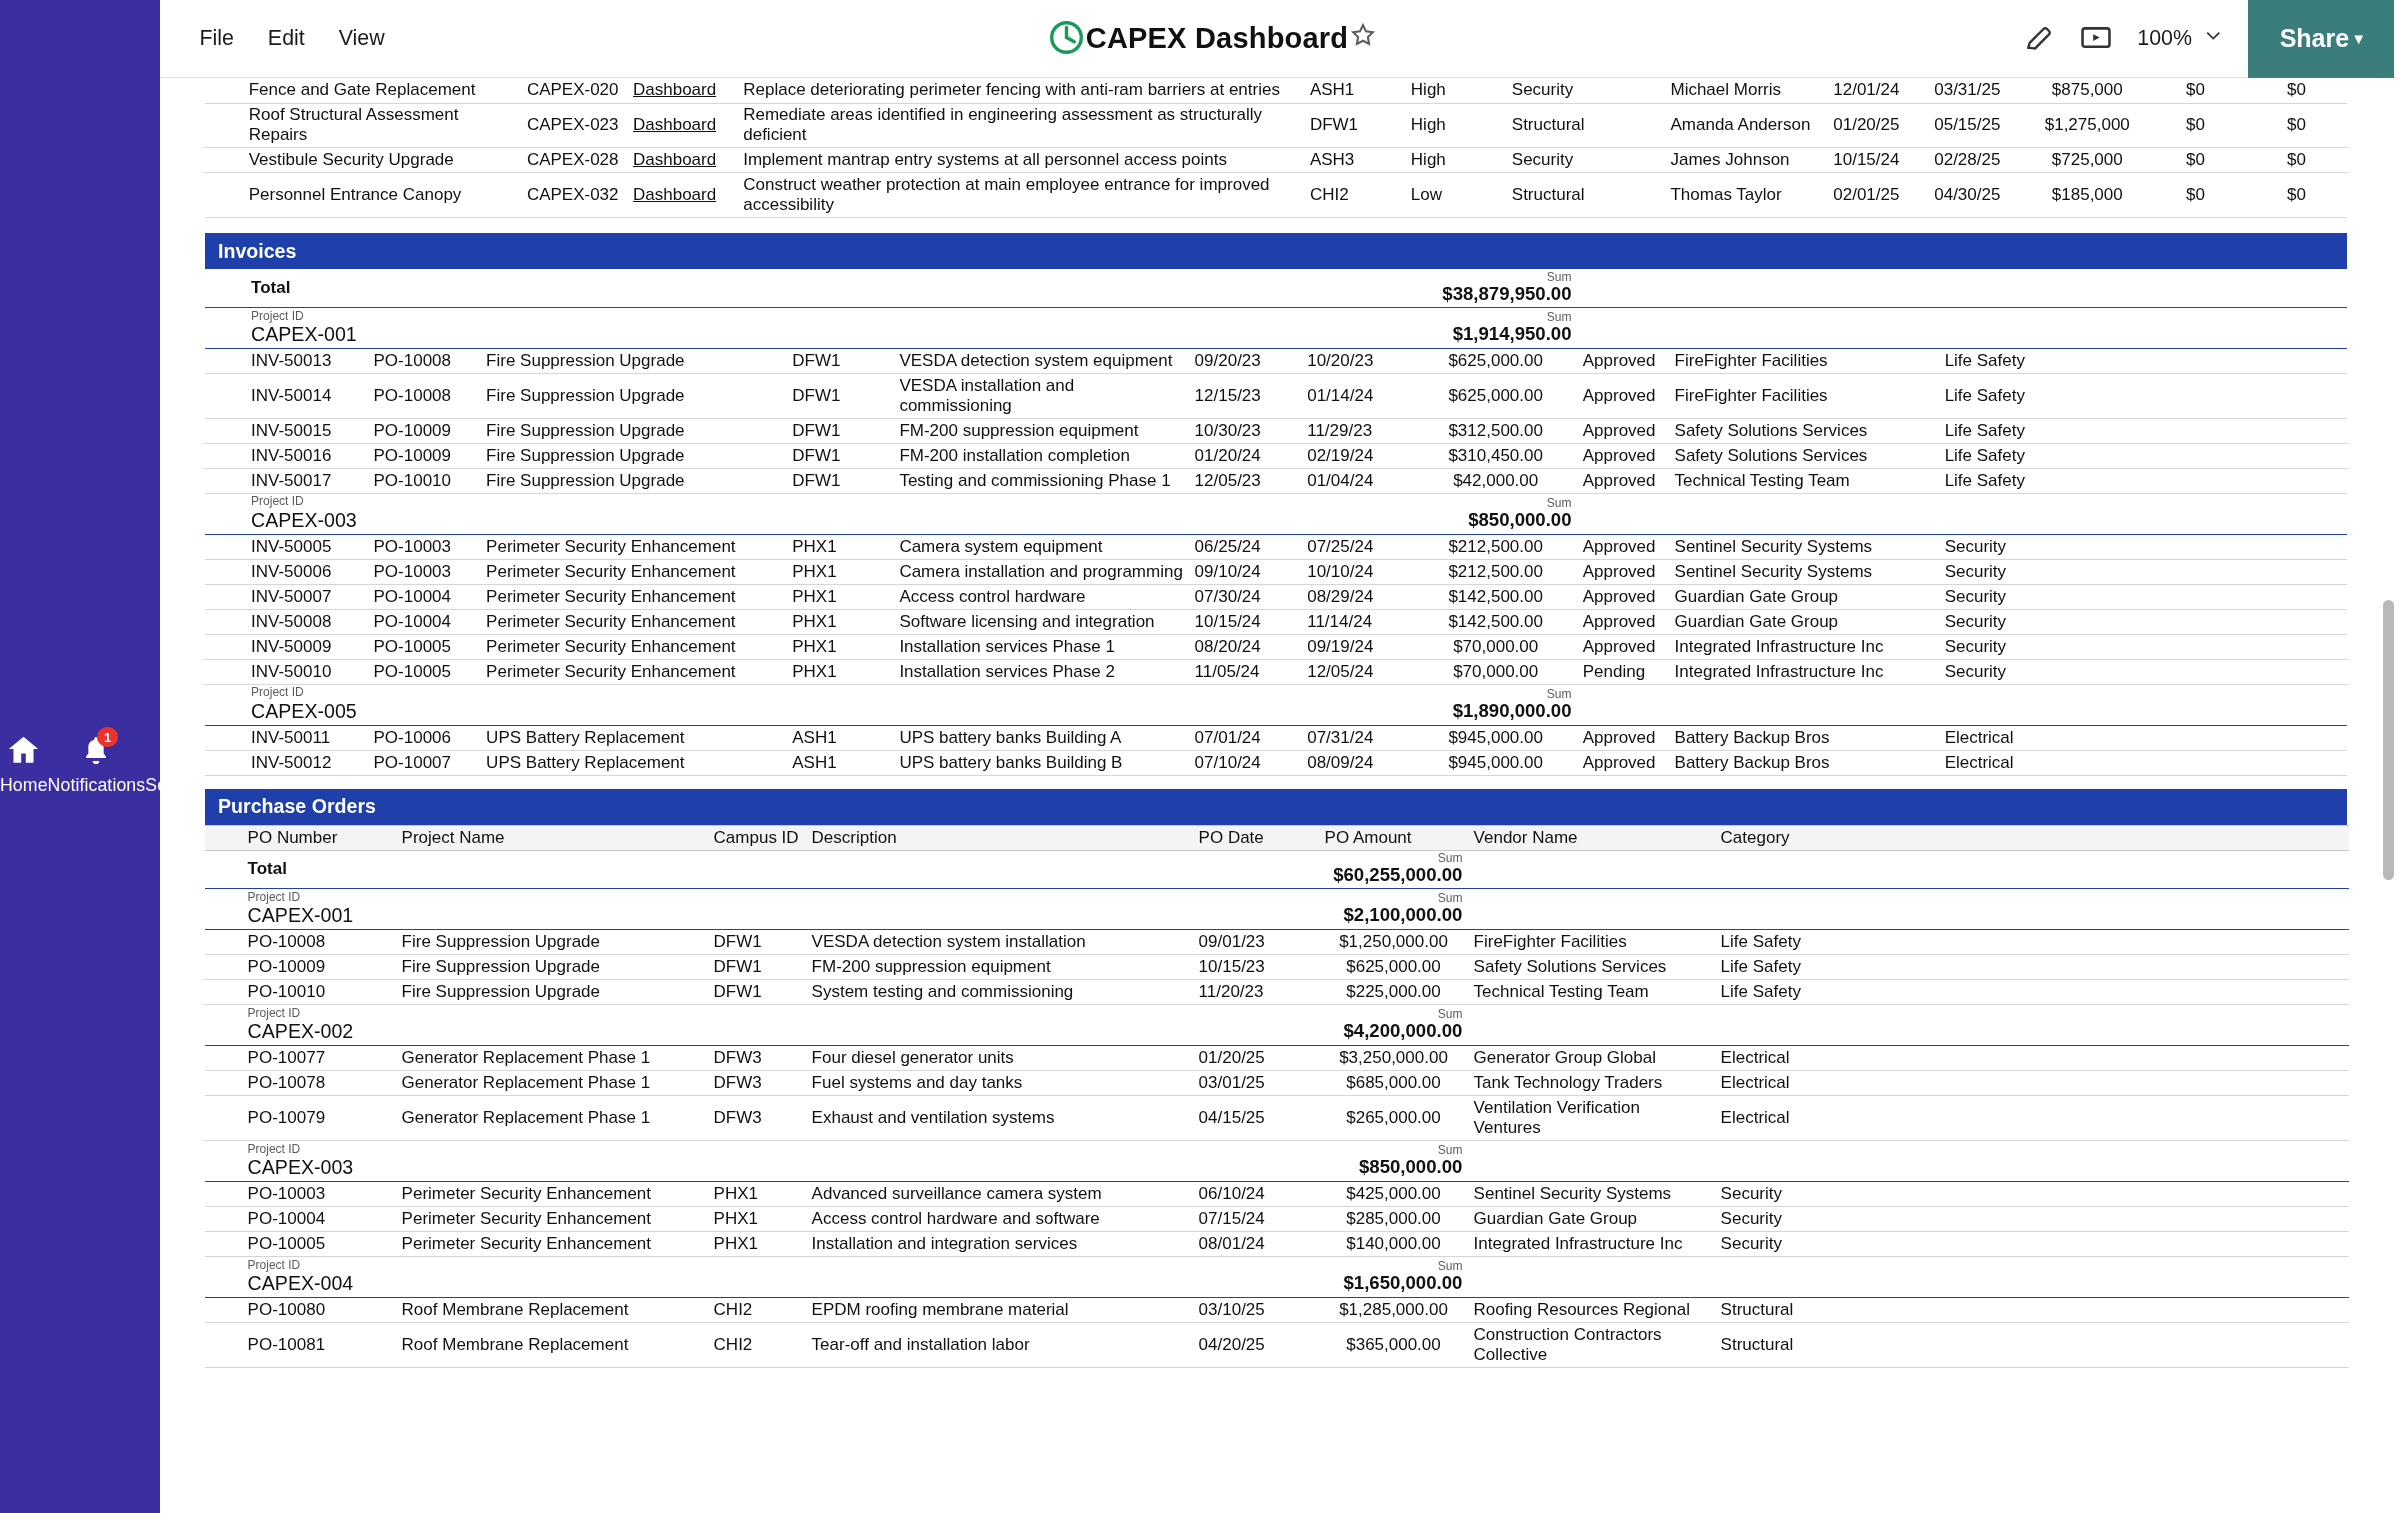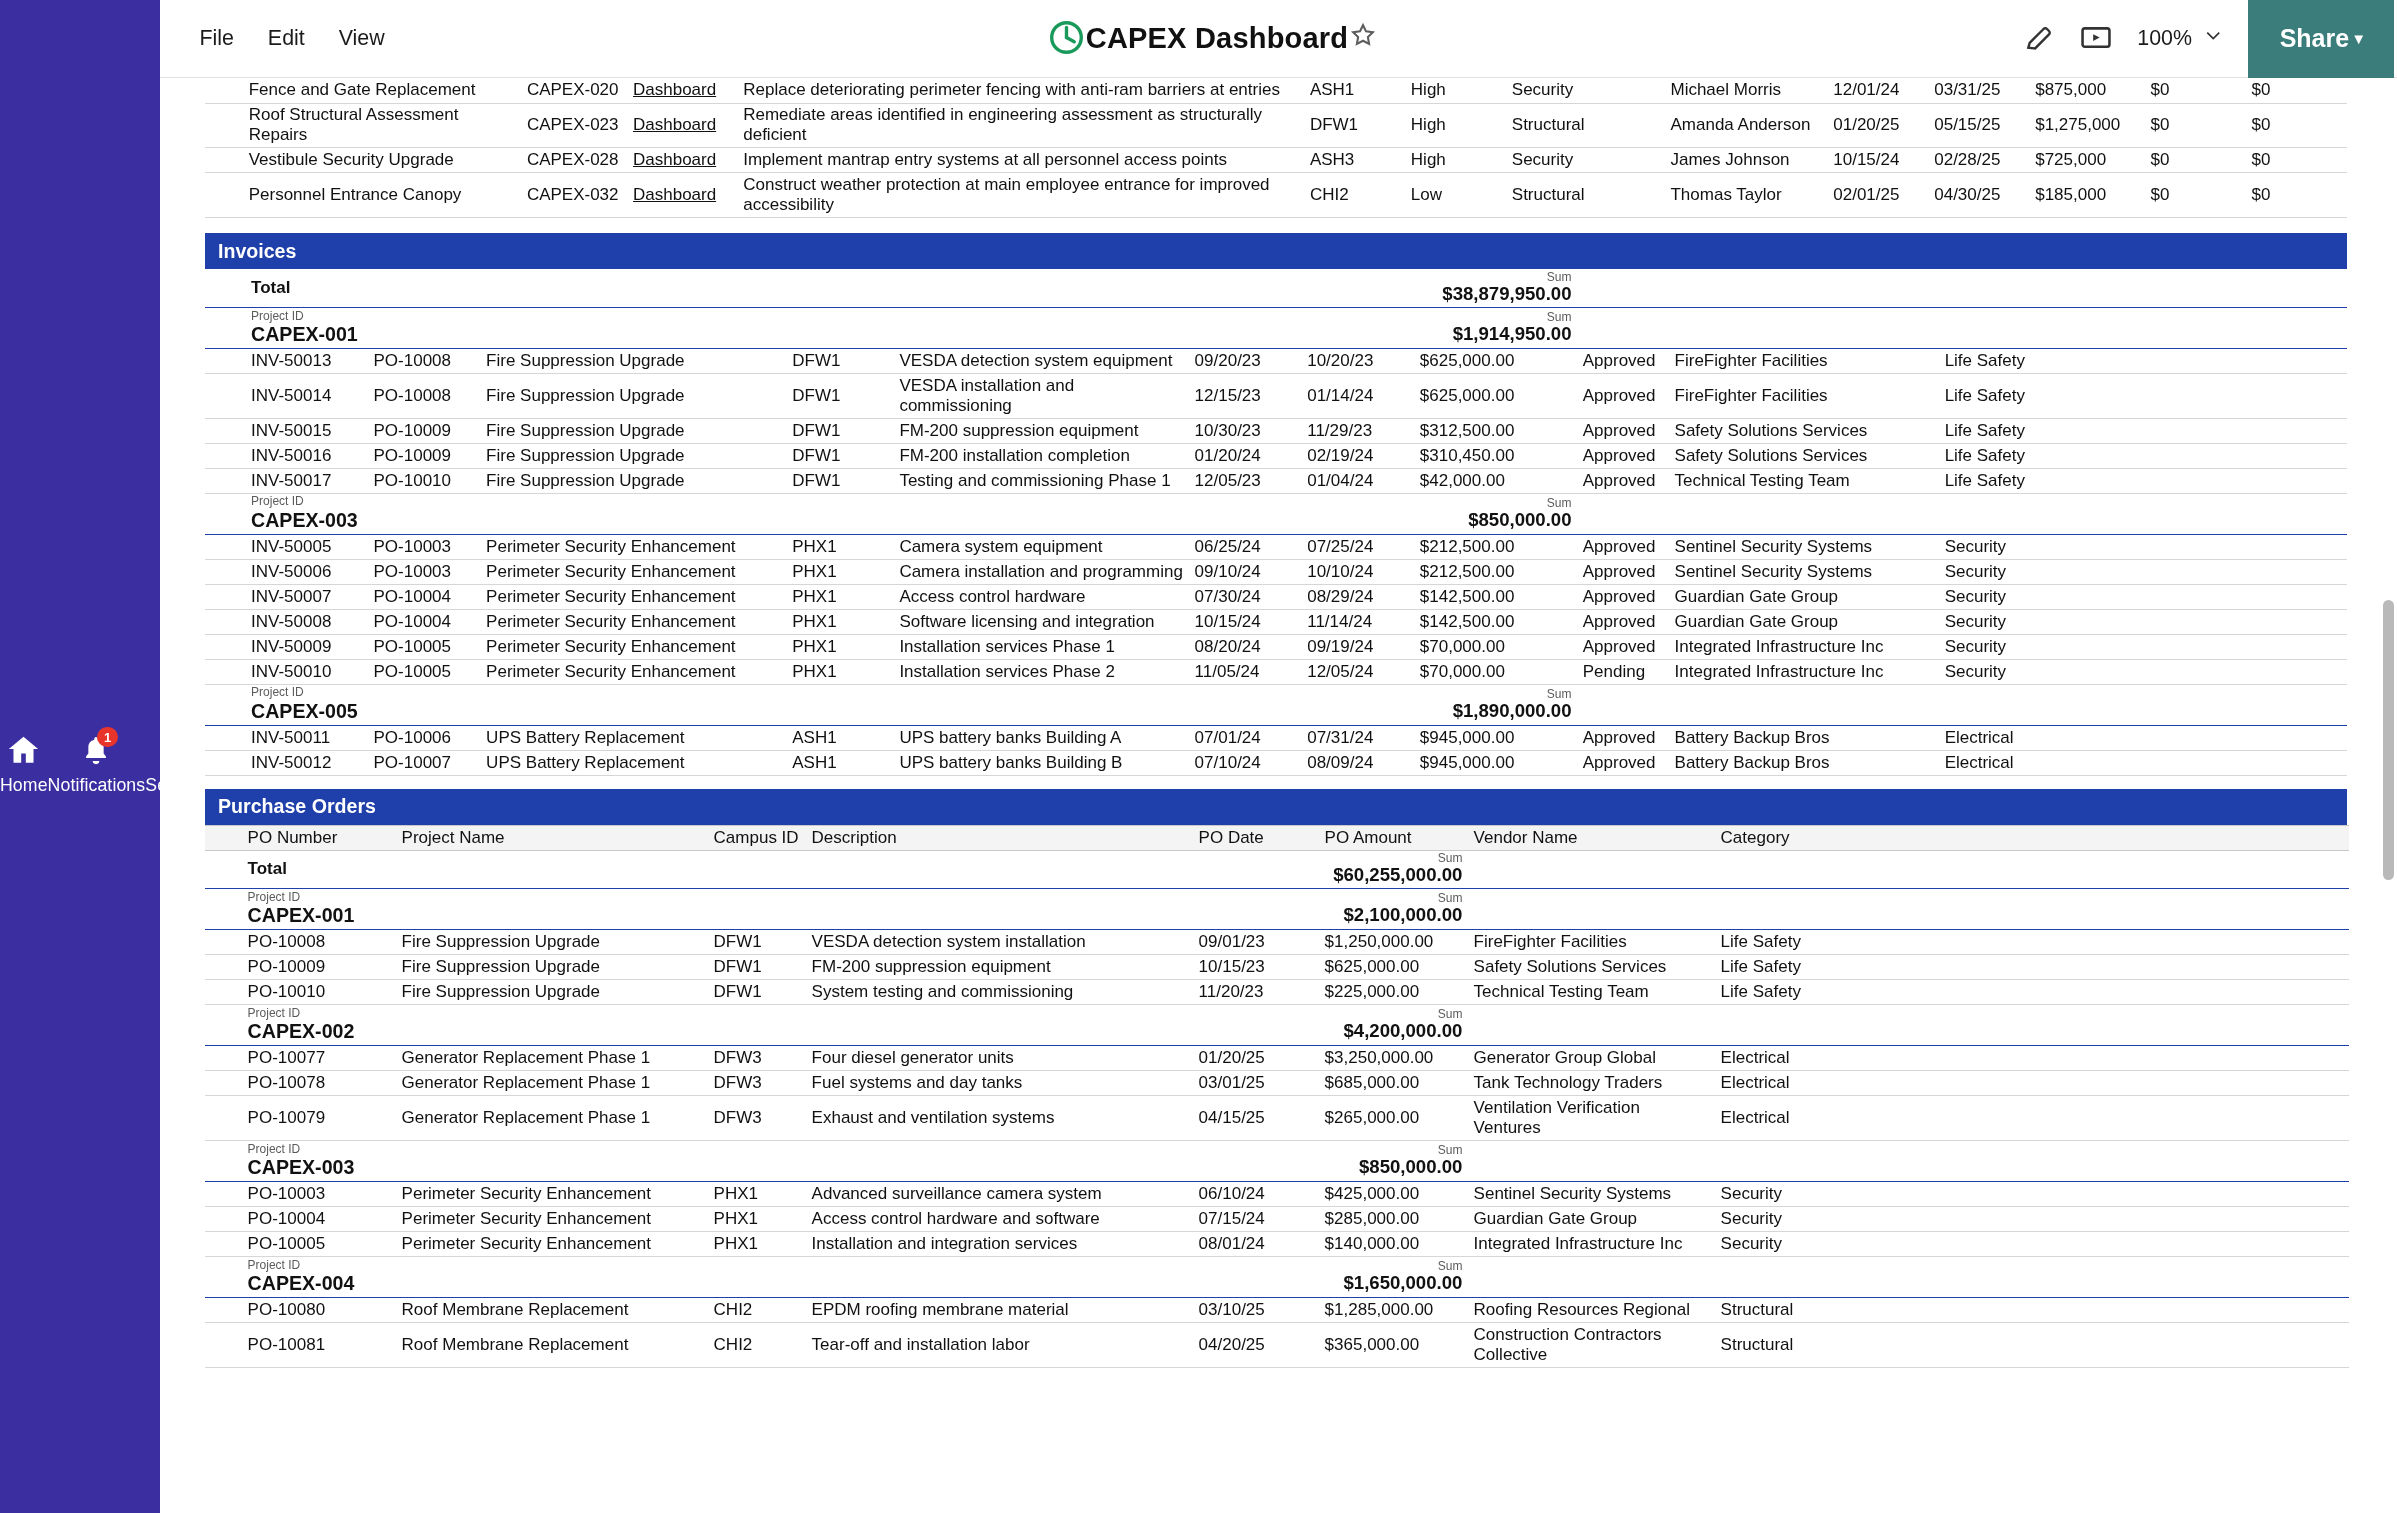--- a/index.html
+++ b/index.html
@@ -92,35 +92,35 @@
   
   .canvas { flex: 1; position: relative; overflow: hidden; background: #fff; }
   .sheet {
     position: absolute; left: 45px; top: 0; right: 0; bottom: 0;
     background: #fff;
   }
 
   table.grid { border-collapse: collapse; width: 2142px; table-layout: fixed; }
   table.grid td, table.grid th { font-size: 17px; color: #111; padding: 1.9px 5.6px; vertical-align: middle; height: 25px; }
   .rowline td { border-bottom: 0.9px solid #d6d6d6; }
-  .num { text-align: left; }
+  .num { text-align: center; }
   .link { color: #2f5fcf; text-decoration: underline; cursor: pointer; }
 
   .section-head {
     background: #1f3faa; color: #fff; font-weight: bold; font-size: 19.6px;
     padding: 6.5px 13px; width: 2142px;
   }
   .colhead { background: #f4f4f4; }
   .colhead td { font-size: 17px; color: #202020; border-bottom: 0.9px solid #c9c9c9; border-top: 0.9px solid #c9c9c9; }
 
   .totalrow td { font-size: 18.6px; font-weight: bold; padding-top: 5.6px; padding-bottom: 9.3px; }
   .sum-lbl { font-size: 12px; color: #5b5b5b; font-weight: normal; text-align: right; display:block; line-height:1; }
   .sum-val { font-size: 18.6px; font-weight: bold; text-align: right; display:block; }
   .grp-lbl { font-size: 12px; color: #5b5b5b; display:block; line-height:1.1; }
-  .grp-id { font-size: 19.6px; font-weight: bold; display:block; }
+  .grp-id { font-size: 19.6px; font-weight: normal; display:block; }
   .grouprow td { padding-top: 4.7px; padding-bottom: 7.5px; border-bottom: 1.9px solid #1f3faa; }
   .thickline td { border-bottom: 1.9px solid #1f3faa; }
 
   .scrollbar-v {
     position: absolute; right: 3.7px; top: 522px; width: 11.2px; height: 280px;
     background: #b9b9b9; border-radius: 5.6px;
   }
   .fadebottom {
     position:absolute; left:0; right:0; bottom:0; height: 35px; background: #fff;
   }

